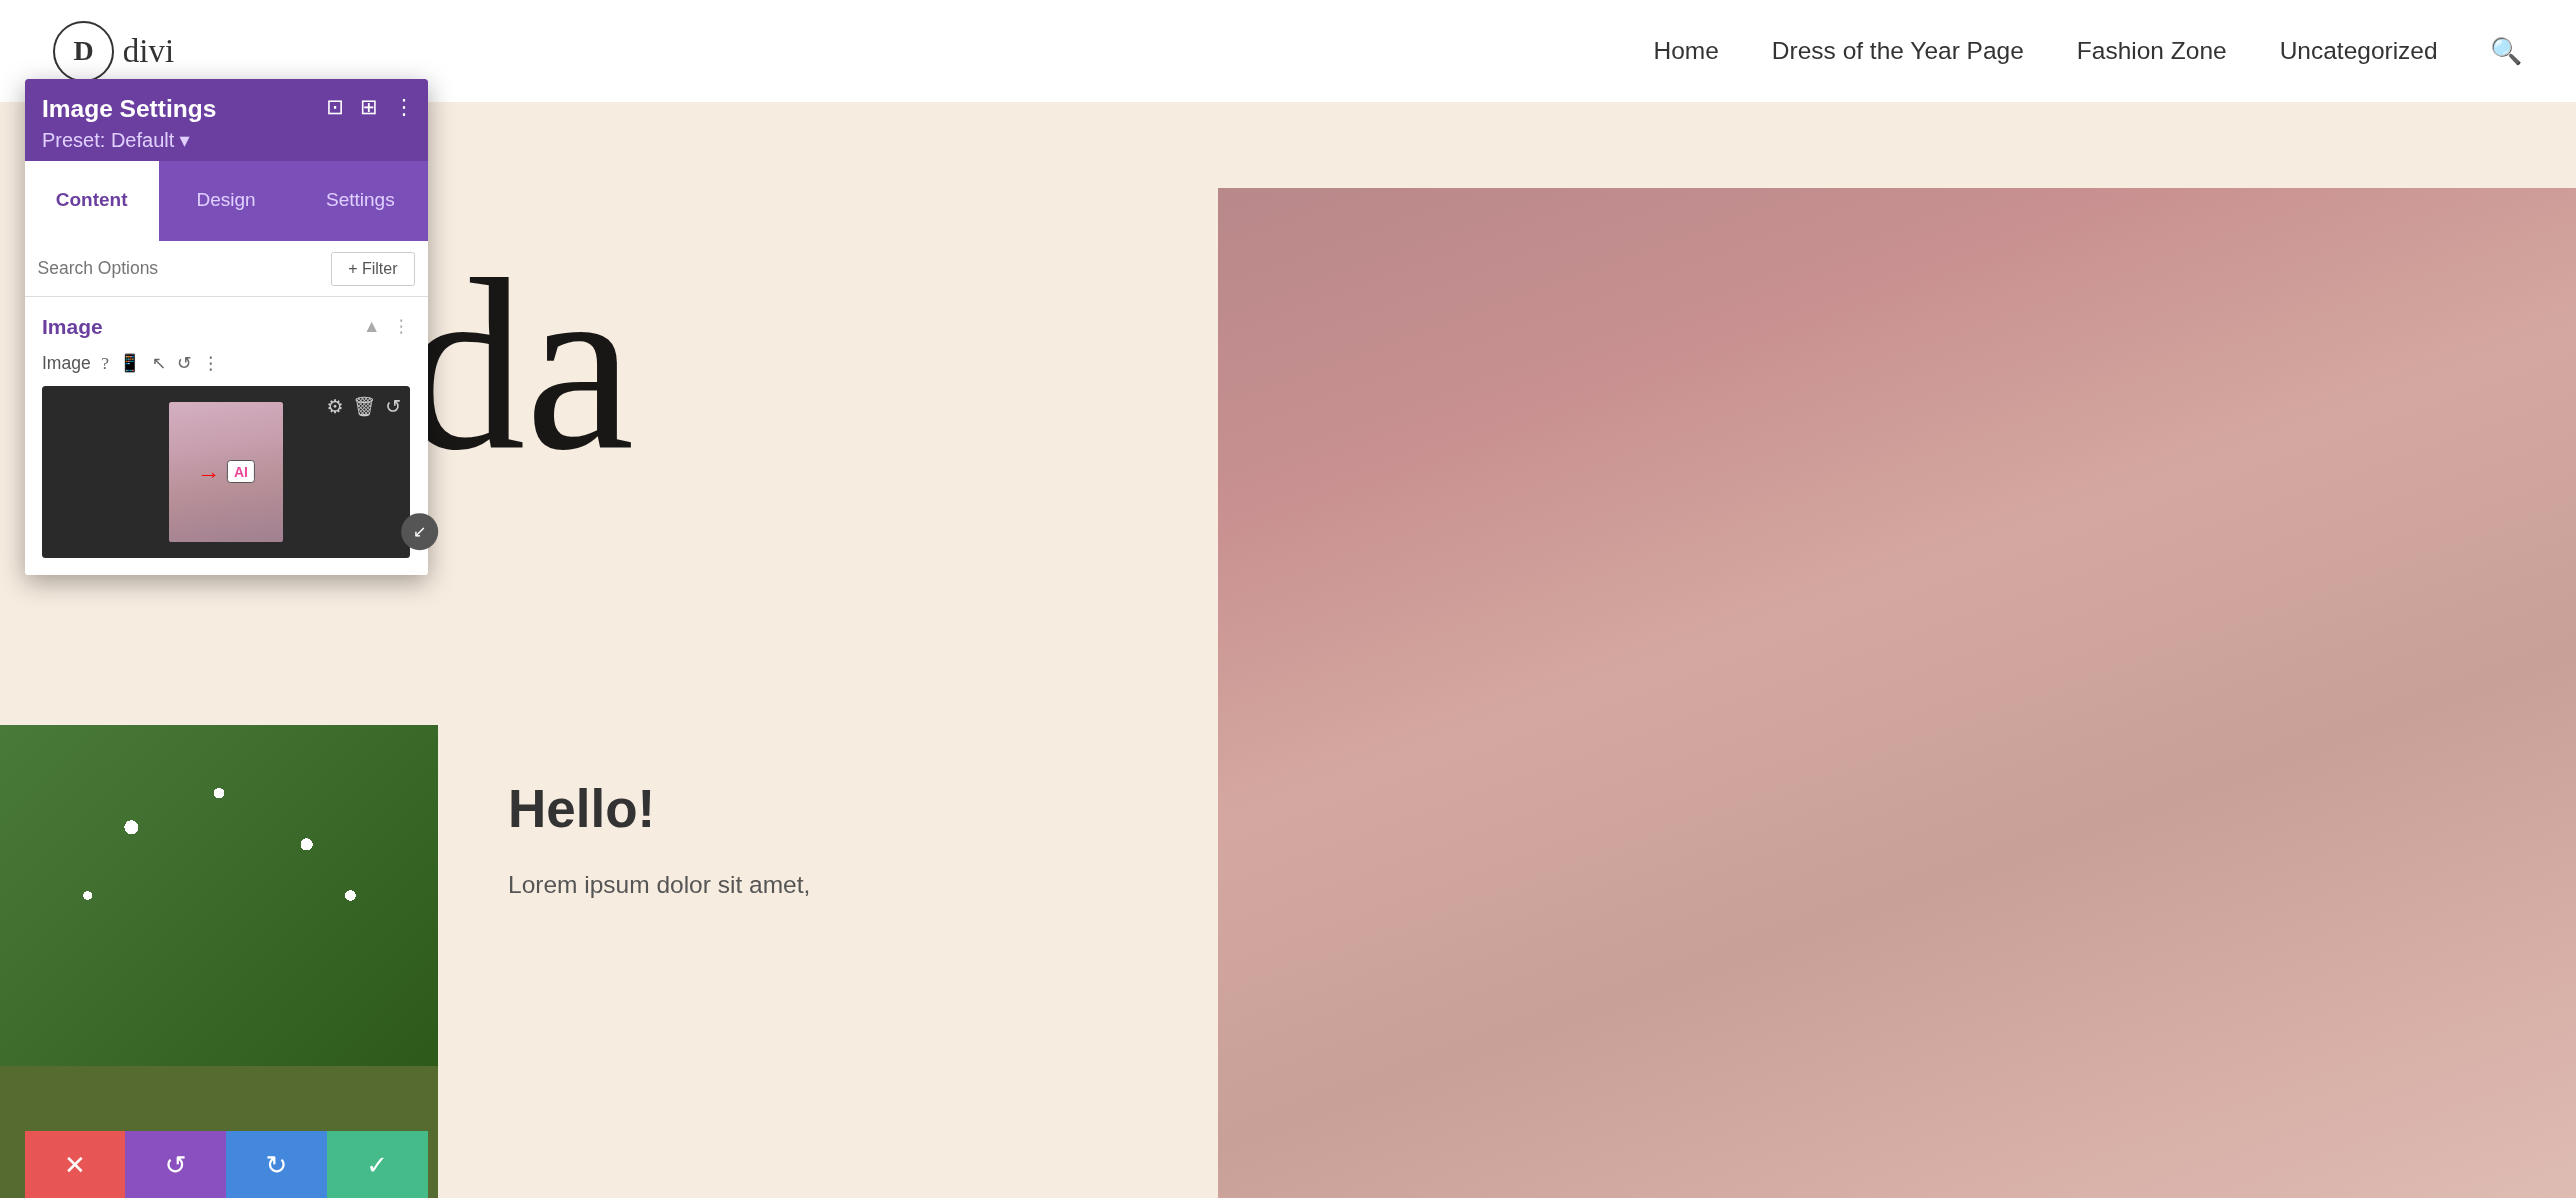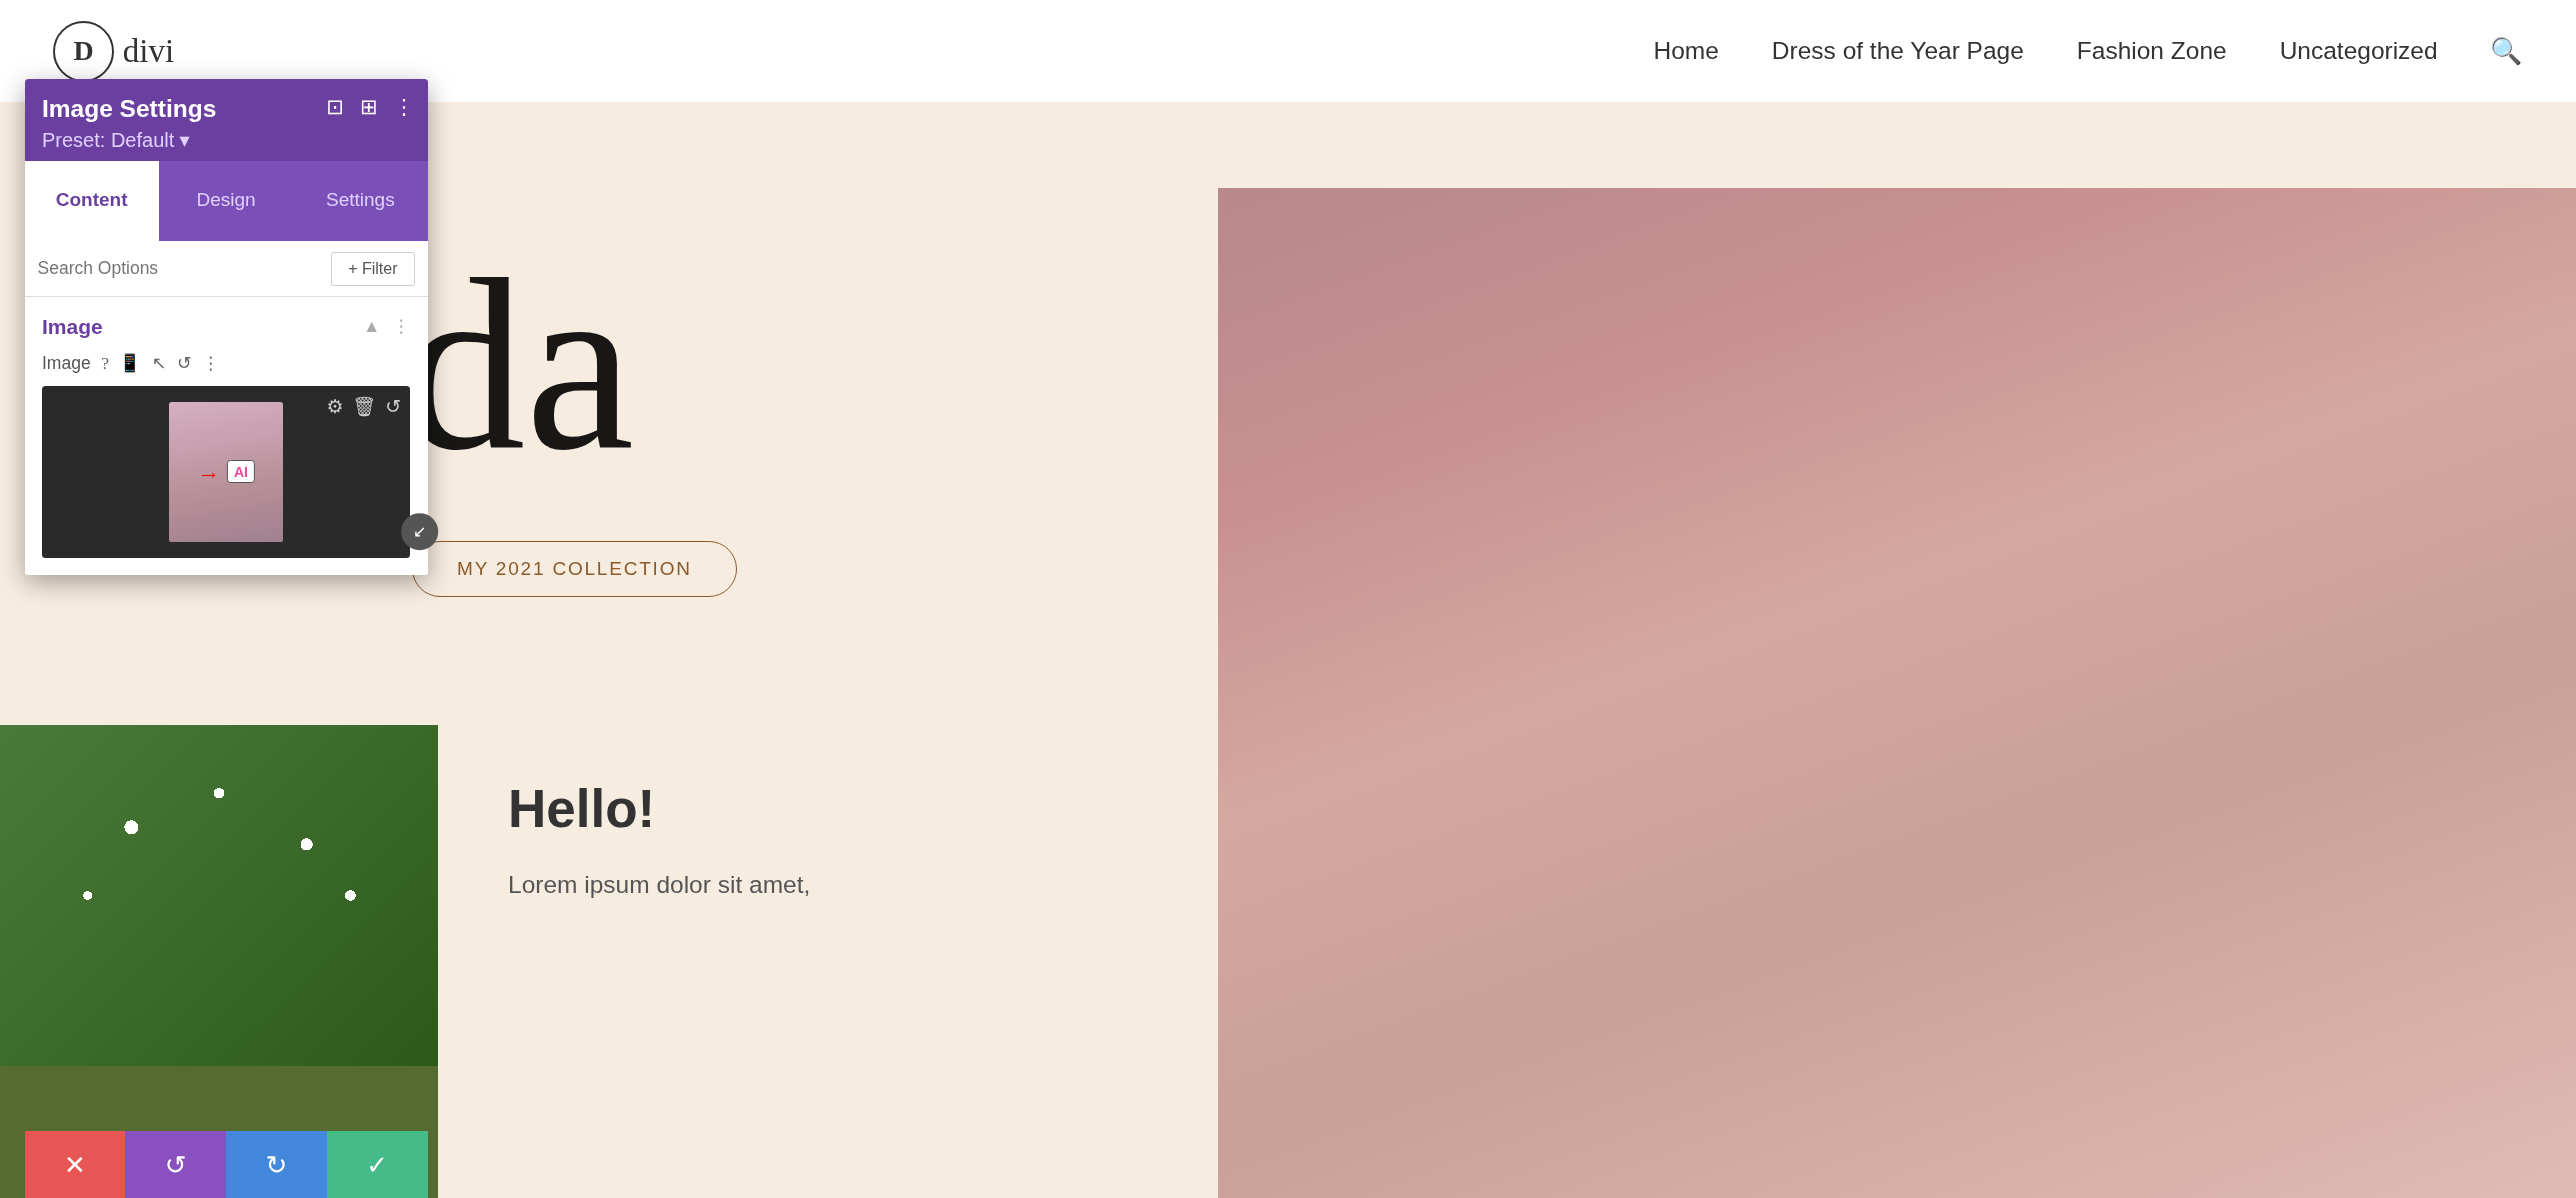--- a/index.html
+++ b/index.html
@@ -369,21 +369,20 @@
     <a class="nav-item">Fashion Zone</a>
     <a class="nav-item">Uncategorized</a>
     <span class="nav-search">🔍</span>
   </nav>
 </div>
 
 <div class="page-content">
 
   <div class="hero-text">da</div>
 
-  <button class="cta-btn">MY 2021 COLLECTION</button>
 
   <div class="bottom-section">
     <div class="bottom-image">
       <div class="flowers"></div>
     </div>
     <div class="bottom-text">
       <div class="bottom-title">Hello!</div>
       <div class="bottom-body">Lorem ipsum dolor sit amet,</div>
     </div>
   </div>

